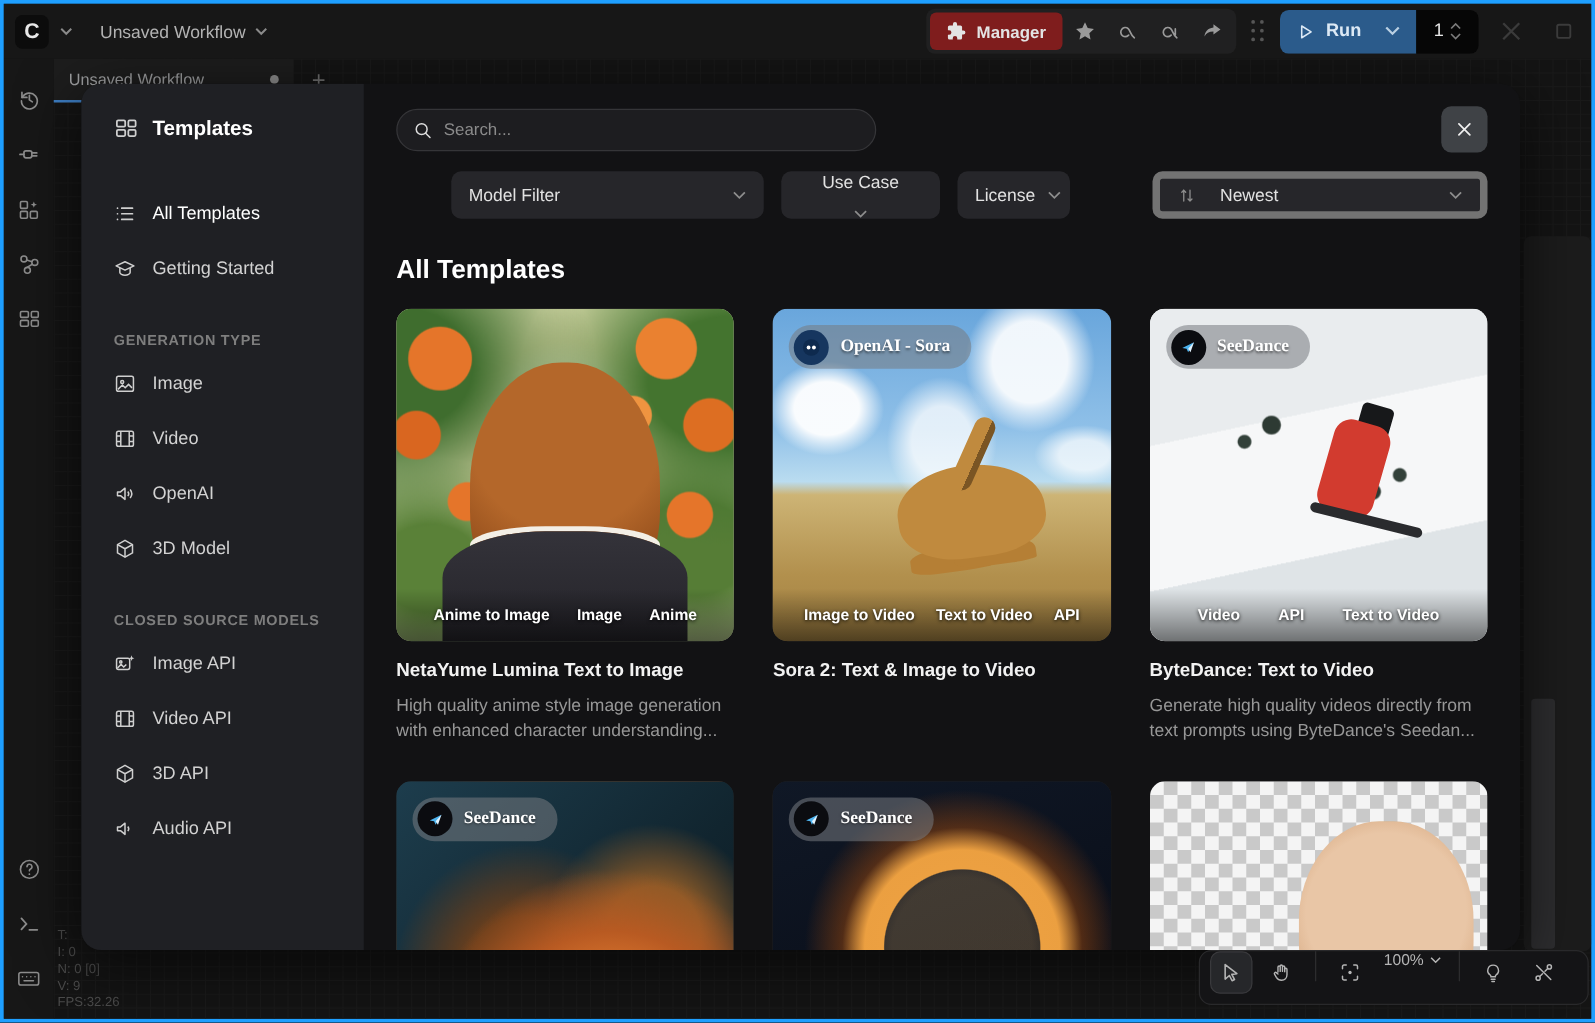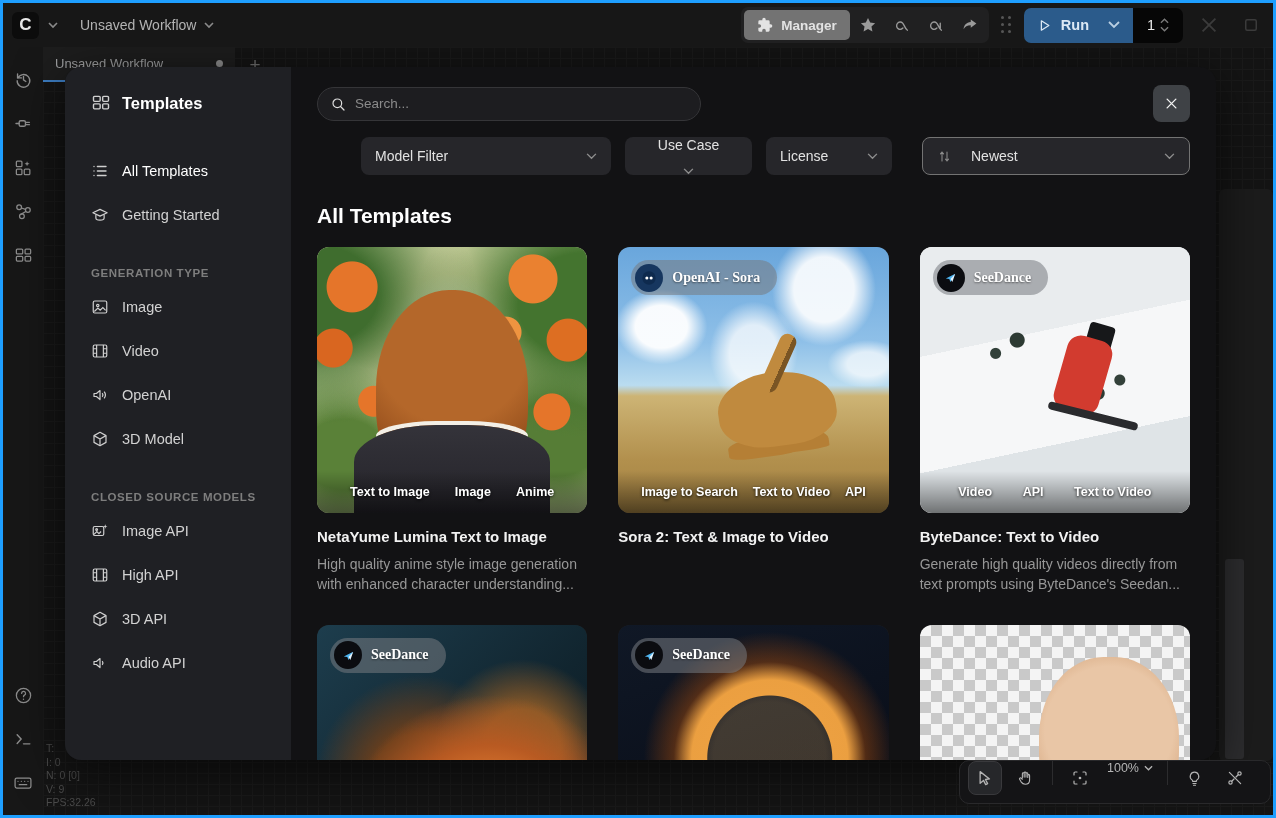--- a/index.html
+++ b/index.html
@@ -12,21 +12,21 @@
   svg { display:block; }
 
   
   .topbar { position:absolute; top:0; left:0; right:0; height:44px; background:#171717; display:flex; align-items:center; z-index:30; }
   .logo-box { width:27px; height:27px; margin-left:9px; background:#0c0c0c; border-radius:6px; display:flex; align-items:center; justify-content:center; color:#e8e8e8; font-weight:900; font-size:17px; }
   .logo-caret { margin-left:9px; color:#8a8a8a; }
   .wf-title { margin-left:22px; display:flex; align-items:center; gap:8px; color:#b3b3b3; font-size:14px; cursor:pointer; }
   .wf-title .cvt { color:#8a8a8a; }
   .topbar-right { position:absolute; right:6px; top:4px; height:36px; display:flex; align-items:center; gap:10px; }
   .tool-group { background:#202021; border-radius:7px; height:36px; display:flex; align-items:center; padding:3px; gap:2px; }
-  .manager-btn { background:#737373; border-radius:5px; height:30px; padding:0 13px; display:flex; align-items:center; gap:8px; color:#e3e3e3; font-size:13.5px; font-weight:600; cursor:pointer; }
+  .manager-btn { background:#7f1d1d; border-radius:5px; height:30px; padding:0 13px; display:flex; align-items:center; gap:8px; color:#e3e3e3; font-size:13.5px; font-weight:600; cursor:pointer; }
   .icon-btn { width:32px; height:30px; display:flex; align-items:center; justify-content:center; color:#9a9a9a; cursor:pointer; border-radius:5px; }
   .grip { display:grid; grid-template-columns:repeat(2,4px); grid-auto-rows:4px; gap:3px; margin:0 2px; }
   .grip i { width:3px; height:3px; border-radius:50%; background:#565656; }
   .run-group { display:flex; height:35px; border-radius:7px; overflow:hidden; }
   .run-btn { background:#2b5b8b; display:flex; align-items:center; gap:9px; padding:0 13px; color:#dce9f5; font-size:14.5px; font-weight:600; cursor:pointer; }
   .run-btn .rcaret { margin-left:10px; color:#b9cfe2; }
   .run-count { background:#060606; width:50px; display:flex; align-items:center; justify-content:center; gap:5px; color:#e8e8e8; font-size:14.5px; }
   .spin { display:flex; flex-direction:column; gap:2px; color:#7a7a7a; }
   .dim-icon { color:#3b3b3b; }
 
@@ -68,22 +68,22 @@
   .mtop { display:flex; align-items:center; justify-content:space-between; }
   .searchbox { width:384px; height:34px; background:#1d1d20; border:1px solid #353538; border-radius:17px; display:flex; align-items:center; padding:0 12px; gap:9px; }
   .searchbox input { background:transparent; border:none; outline:none; color:#ddd; font-size:13.5px; width:100%; font-family:inherit; }
   .searchbox input::placeholder { color:#8b8b8b; }
   .close-btn { width:37px; height:37px; background:#3f4246; border-radius:8px; display:flex; align-items:center; justify-content:center; color:#f0f0f0; cursor:pointer; }
 
   .filters { display:flex; align-items:center; gap:14px; margin-top:15px;margin-left:44px; }
   .fbtn { height:38px; background:#26262a; border-radius:8px; display:flex; align-items:center; justify-content:space-between; padding:0 14px; color:#e2e2e2; font-size:14px; cursor:pointer; gap:10px; }
   .f-model { width:250px; }
   .f-use { width:127px;flex-direction:column; }
-  .f-lic { width:126px; }
-  .f-sort { width:268px; margin-left:auto; justify-content:flex-start; border:1px solid #737373; }
+  .f-lic { width:90px; }
+  .f-sort { width:268px; margin-left:auto; justify-content:flex-start; border:6px solid #737373; }
   .f-sort .scaret { margin-left:auto; }
   .fcaret { color:#8d8d8d; }
 
   .mheading { margin-top:29px; color:#ffffff; font-size:21px; font-weight:700; }
 
   .cards { margin-top:19px; display:grid; grid-template-columns:repeat(3,1fr); column-gap:31px; row-gap:30px; }
   .card { cursor:pointer; }
   .card-img { position:relative; height:266px; border-radius:12px; overflow:hidden; background:#222; }
   .tag-row { position:absolute; left:0; right:0; bottom:0; height:42px; display:flex; align-items:center; justify-content:space-evenly; background:linear-gradient(180deg,rgba(0,0,0,0),rgba(0,0,0,.5)); padding:0 8px; }
   .tag { color:#fff; font-size:12.5px; font-weight:700; text-shadow:0 1px 3px rgba(0,0,0,.9); }
@@ -502,21 +502,21 @@
       </span>
       <span>Image API</span>
     </div>
     <div class="ms-item">
       <span class="ms-ic">
         <svg width="18" height="18" viewBox="0 0 24 24" fill="none" stroke="currentColor" stroke-width="1.6">
             <rect x="3" y="4" width="18" height="16" rx="2"></rect>
             <path d="M7.5 4v16M16.5 4v16M3 9h4.5M3 15h4.5M16.5 9H21M16.5 15H21"></path>
           </svg>
       </span>
-      <span>High API</span>
+      <span>Video API</span>
     </div>
     <div class="ms-item">
       <span class="ms-ic">
         <svg width="18" height="18" viewBox="0 0 24 24" fill="none" stroke="currentColor" stroke-width="1.6" stroke-linejoin="round">
             <path d="M12 3l8 4.5v9L12 21l-8-4.5v-9z"></path>
             <path d="M12 12l8-4.5M12 12L4 7.5M12 12v9"></path>
           </svg>
       </span>
       <span>3D API</span>
     </div>
@@ -592,21 +592,21 @@
     </div>
 
     <div class="mheading">All Templates</div>
 
     <div class="cards">
 
       <div class="card">
         <div class="card-img">
           <div class="art art1"></div>
           <div class="tag-row">
-            <span class="tag">Text to Image</span>
+            <span class="tag">Anime to Image</span>
             <span class="tag">Image</span>
             <span class="tag">Anime</span>
           </div>
         </div>
         <div class="card-title">NetaYume Lumina Text to Image</div>
         <div class="card-desc">High quality anime style image generation with enhanced character understanding...</div>
       </div>
 
       <div class="card">
         <div class="card-img">
@@ -615,21 +615,21 @@
             <span class="badge-logo logo-sora">
               <svg width="16" height="16" viewBox="0 0 24 24">
                   <circle cx="12" cy="12" r="10" fill="#0e2a4e"></circle>
                   <circle cx="8.8" cy="12" r="2.3" fill="#fff"></circle>
                   <circle cx="15.2" cy="12" r="2.3" fill="#fff"></circle>
                 </svg>
             </span>
             <span class="badge-text">OpenAI - Sora</span>
           </div>
           <div class="tag-row">
-            <span class="tag">Image to Search</span>
+            <span class="tag">Image to Video</span>
             <span class="tag">Text to Video</span>
             <span class="tag">API</span>
           </div>
         </div>
         <div class="card-title">Sora 2: Text &amp; Image to Video</div>
       </div>
 
       <div class="card">
         <div class="card-img">
           <div class="art art3"></div>

